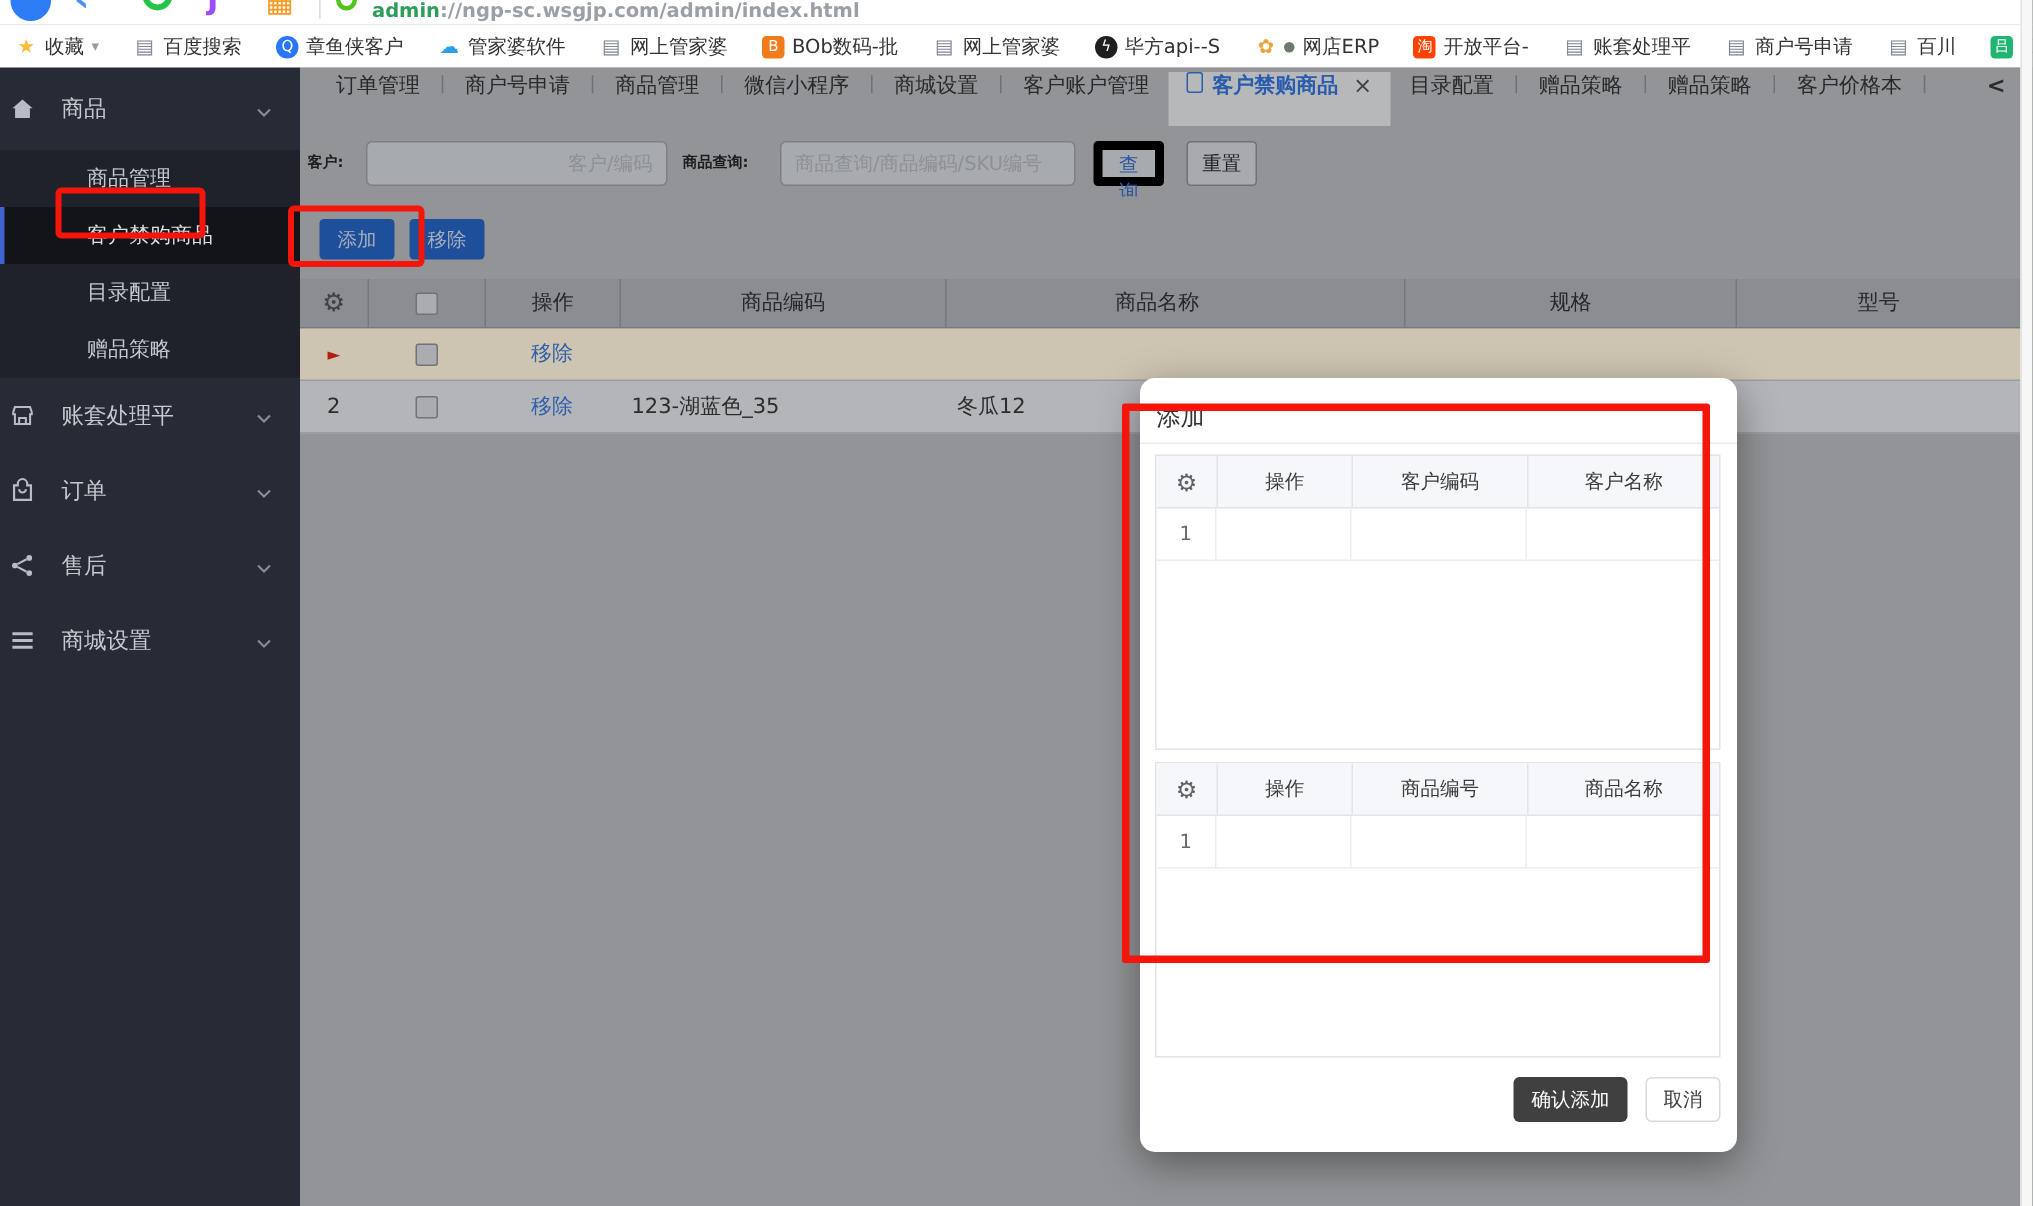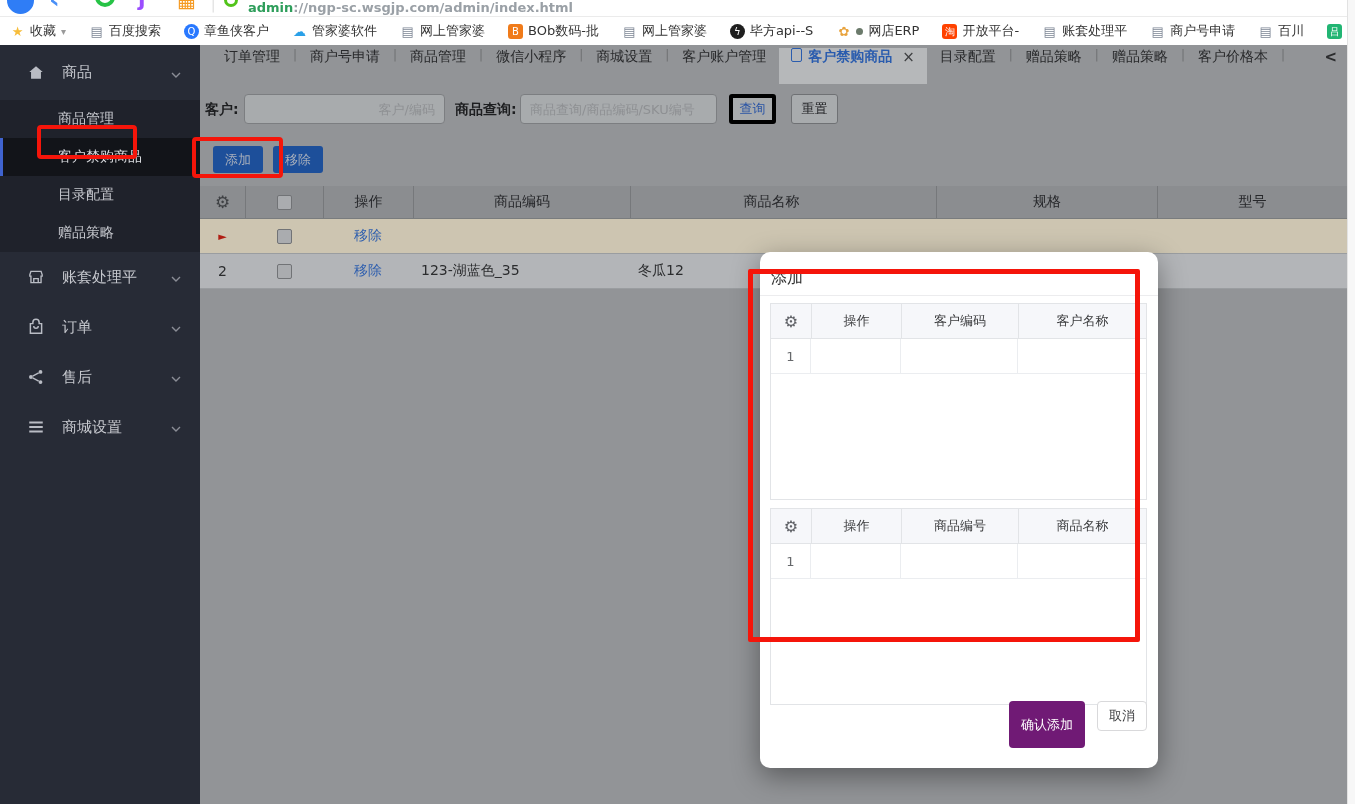--- a/index.html
+++ b/index.html
@@ -30,21 +30,21 @@
   .bm-icon[style*="background"]{font-size:10px;width:15px;}
   .bm.round .bm-icon{border-radius:50%;}
   .bm-dot{display:none;width:7px;height:7px;border-radius:50%;}
   .bm-dot[style]{display:inline-block;}
   .bm-caret{color:#9a9a9a;font-size:10px;}
   .bm-caret:empty{display:none;}
 
   
   .sidebar{position:absolute;left:0;top:45px;width:200px;height:759px;background:#272b36;overflow:hidden;}
   .side-item{display:flex;align-items:center;color:#c6c8ce;cursor:pointer;}
-  .side-item.group{height:50px;padding:0 18px 0 27px;font-size:15px;}
+  .side-item.group{height:50px;padding:0 18px 0 6px;font-size:15px;}
   .side-item.top{height:55px;}
   .side-item.sub{height:38px;padding-left:58px;background:#1f222b;font-size:14px;}
   .side-item.sub.active{background:#121419;border-left:3px solid #3f63cf;padding-left:55px;color:#dcdee2;}
   .s-icon{width:18px;height:18px;margin-right:17px;color:#b9bcc4;display:none;}
   .group .s-icon{display:inline-block;}
   .s-icon svg{display:none;width:18px;height:18px;}
   .home .i-home{display:block;}
   .shop .i-shop{display:block;}
   .bag .i-bag{display:block;}
   .share .i-share{display:block;}
@@ -61,26 +61,26 @@
   .tab{display:flex;align-items:flex-start;gap:6px;cursor:pointer;flex:0 0 auto;}
   .tab.sep{color:#6f7173;cursor:default;font-size:12px;}
   .tab.active{background:#b6b8ba;color:#2a5cae;padding:0 12px;font-weight:bold;}
   .tab.chev{margin-left:auto;font-weight:bold;font-size:15px;color:#2a2b2d;padding-right:4px;}
   .tab-doc{display:none;width:11px;height:14px;border:1px solid #2a5cae;border-radius:2px;position:relative;}
   .tab.active .tab-doc{display:inline-block;}
   .tab-close{display:none;color:#3e3f41;font-weight:normal;font-size:15px;margin-left:4px;cursor:pointer;}
   .tab.active .tab-close{display:inline-block;}
 
   .filterbar{position:absolute;left:0;top:39px;width:100%;height:47px;background:#929497;}
-  .f-label{position:absolute;top:17px;font-size:14px;font-weight:700;color:#1d1e20;}
+  .f-label{position:absolute;top:17px;font-size:10px;font-weight:700;color:#1d1e20;}
   .f-input{position:absolute;top:10px;height:30px;background:#a8abad;border:1px solid #7c7e81;
            border-radius:4px;font-size:13px;color:#2a2b2d;padding:0 9px;font-family:inherit;}
   .f-input::placeholder{color:#8e9093;}
   .btn-query{position:absolute;left:529px;top:10px;width:47px;height:30px;background:#a8abad;
-             border:4px solid #000000;border-radius:3px;color:#2b55a5;font-size:13px;cursor:pointer;font-family:inherit;}
+             border:6px solid #000000;border-radius:3px;color:#2b55a5;font-size:13px;cursor:pointer;font-family:inherit;}
   .btn-reset{position:absolute;left:591px;top:10px;width:47px;height:30px;background:#a8abad;
              border:1px solid #6f7174;border-radius:3px;color:#202124;font-size:13px;cursor:pointer;font-family:inherit;}
 
   .actionbar{position:absolute;left:0;top:86px;width:100%;height:55px;background:#929497;}
   .btn-blue{position:absolute;top:15px;width:50px;height:27px;background:#1d4f9a;border:none;border-radius:3px;
             color:#a7aebb;font-size:13px;cursor:pointer;font-family:inherit;}
   .btn-add{left:13px;}
   .btn-remove{left:73px;}
 
   .grid{position:absolute;left:0;top:141px;width:100%;}
@@ -110,21 +110,21 @@
   .m-table-2{top:256px;height:197px;}
   .m-tr{display:flex;align-items:center;height:35px;font-size:13px;}
   .m-thead{background:#f6f7fa;border-bottom:1px solid #e2e4e7;color:#3a3b3d;}
   .m-th,.m-td{display:flex;align-items:center;justify-content:center;height:100%;}
   .m-w-gear{width:40px;}.m-w-op{width:90px;}.m-w-code{width:117px;}.m-w-name{flex:1;}
   .m-thead .m-th:not(:first-child){border-left:1px solid #e2e4e7;}
   .m-row{border-bottom:1px solid #ebedf0;color:#66686b;}
   .m-row .m-td:not(:last-child){border-right:1px solid #ebedf0;}
   .m-gear{font-size:16px;color:#5f6166;}
   .m-footer{position:absolute;right:11px;bottom:20px;display:flex;gap:12px;}
-  .btn-confirm{width:76px;height:47px;background:#701a75;border:none;border-radius:4px;color:#fff;
+  .btn-confirm{width:76px;height:30px;background:#404040;border:none;border-radius:4px;color:#fff;
                font-size:13px;cursor:pointer;font-family:Liberation Mono, monospace;}
   .btn-cancel{width:50px;height:30px;background:#fff;border:1px solid #d9d9db;border-radius:4px;color:#3c3d3f;
               font-size:13px;cursor:pointer;font-family:inherit;}
 
   
   .anno{position:absolute;border:4px solid #f5150a;border-radius:4px;z-index:20;pointer-events:none;}
   .anno-sidebar{left:37px;top:125px;width:100px;height:34px;}
   .anno-add{left:192px;top:137px;width:91px;height:41px;}
   .anno-modal{left:748px;top:269px;width:392px;height:373px;border-width:5px;border-radius:2px;}
 </style>

